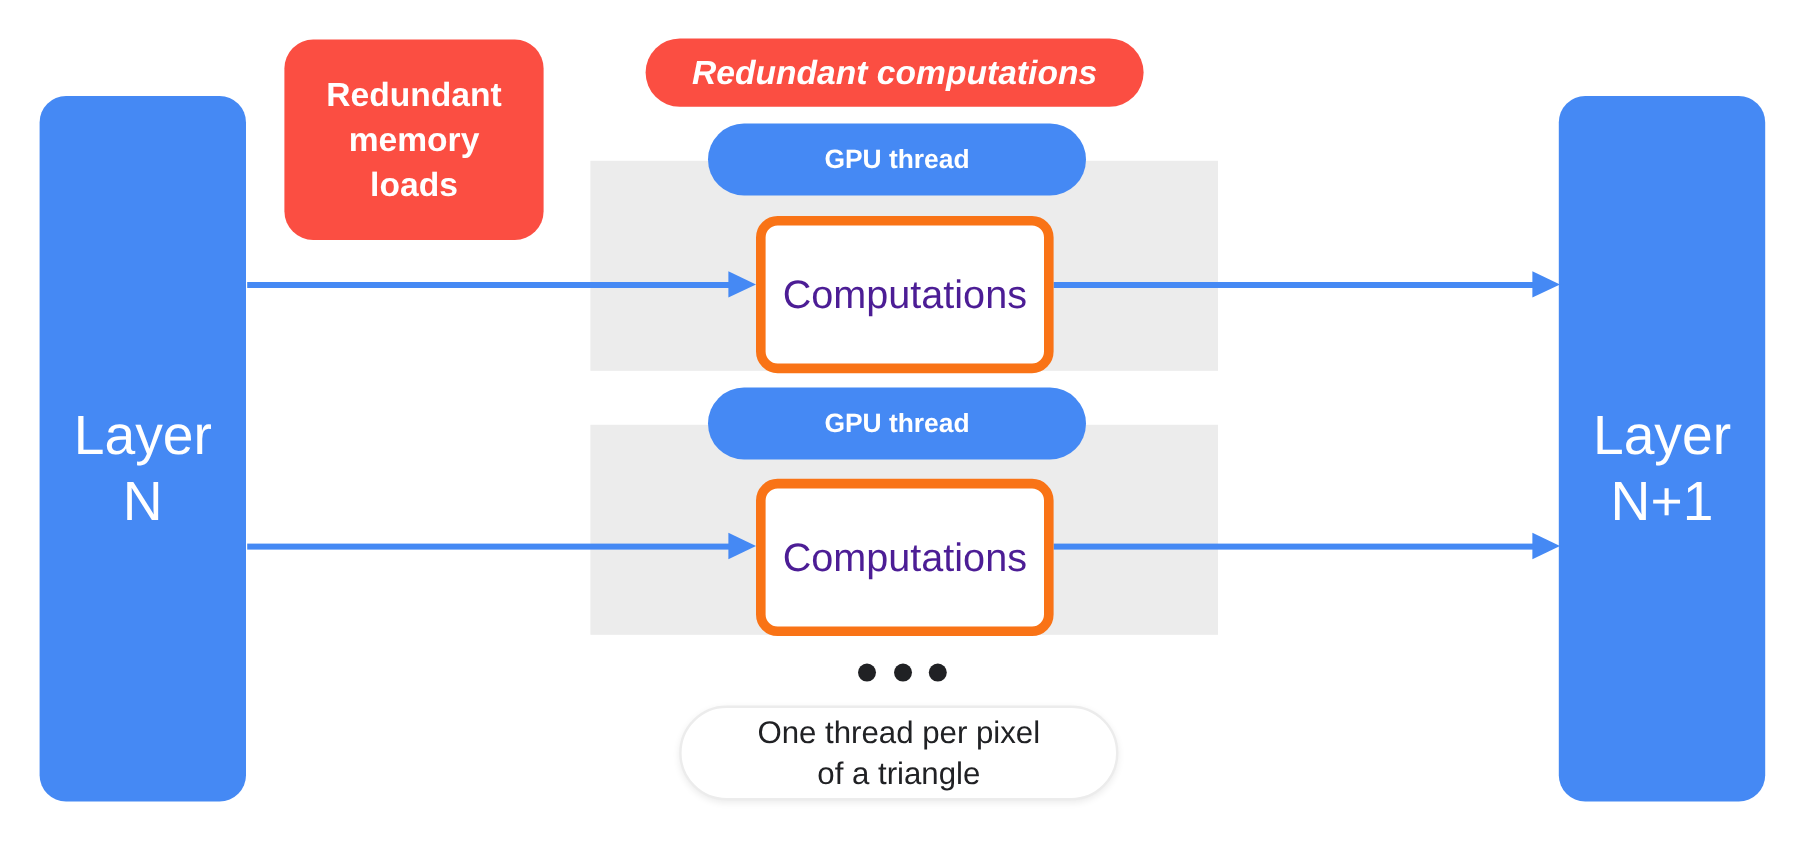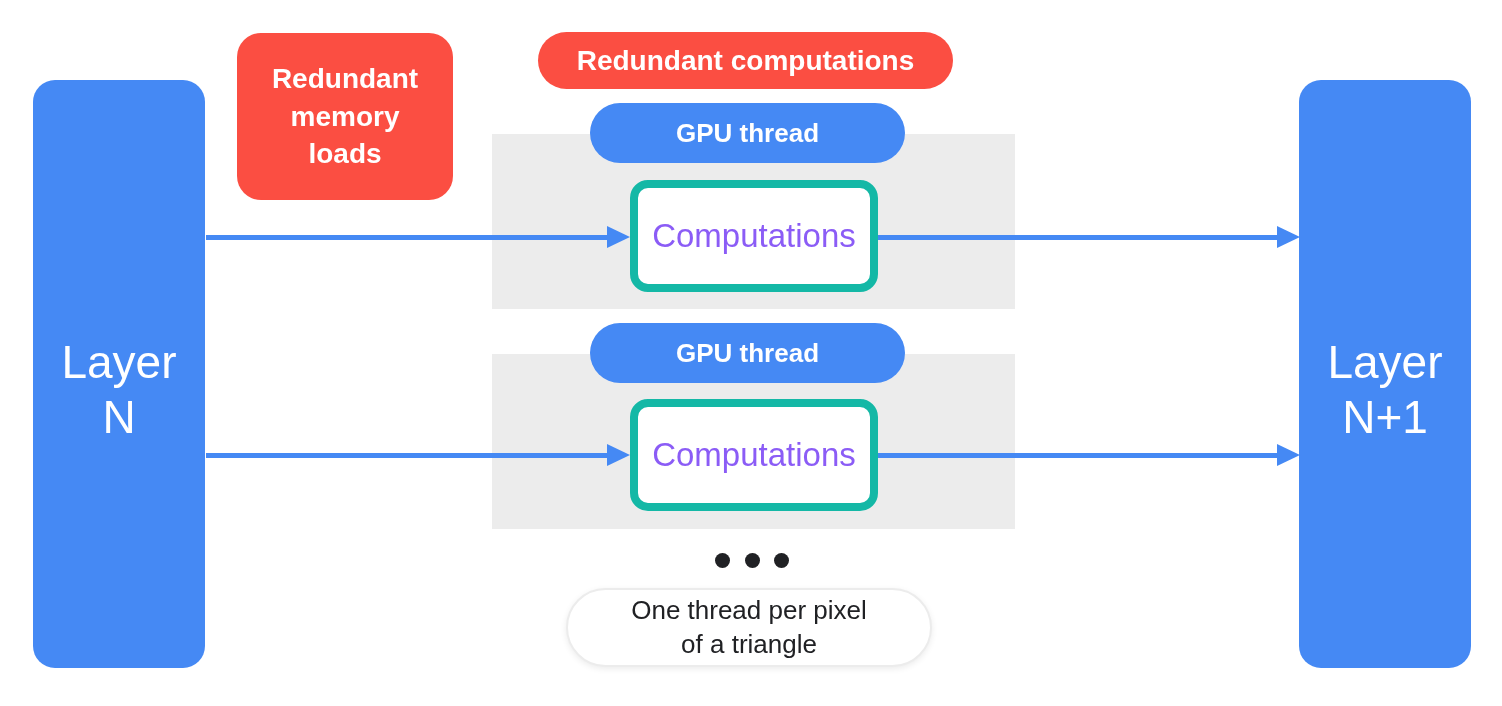--- a/index.html
+++ b/index.html
@@ -66,53 +66,54 @@
     z-index: 4;
     padding: 0 24px;
     box-sizing: border-box;
   }
   .note.memory  { left: 237px;  top: 33px; width: 216px; height: 167px; }
   .note.values  { left: 1050px; top: 33px; width: 217px; height: 167px; }
   .note.pill {
     left: 538px; top: 32px; width: 415px; height: 57px;
     border-radius: 29px;
     padding: 0;
+    font-style: italic;
   }
   
   .gpu-pill {
     position: absolute;
     left: 590px;
     width: 315px;
     height: 60px;
     background: #4589F4;
     border-radius: 30px;
     color: #ffffff;
     font-weight: 700;
-    font-size: 26px;
+    font-size: 22px;
     display: flex;
     align-items: center;
     justify-content: center;
     z-index: 4;
   }
   .gpu-pill.t1 { top: 103px; }
   .gpu-pill.t2 { top: 323px; }
   
   .comp-box {
     position: absolute;
     left: 630px;
     width: 248px;
-    height: 112px;
-    background: #ffffff;
-    border: 8px solid #14b8a6;
+    height: 131px;
+    background: #ffffff;
+    border: 8px solid #f97316;
     border-radius: 18px;
     box-sizing: border-box;
     display: flex;
     align-items: center;
     justify-content: center;
-    color: #8b5cf6;
+    color: #4c1d95;
     font-size: 33px;
     z-index: 3;
   }
   .comp-box.t1 { top: 180px; }
   .comp-box.t2 { top: 399px; }
   
   .arrow { position: absolute; z-index: 2; }
   .arrow .line {
     position: absolute;
     height: 5px;

